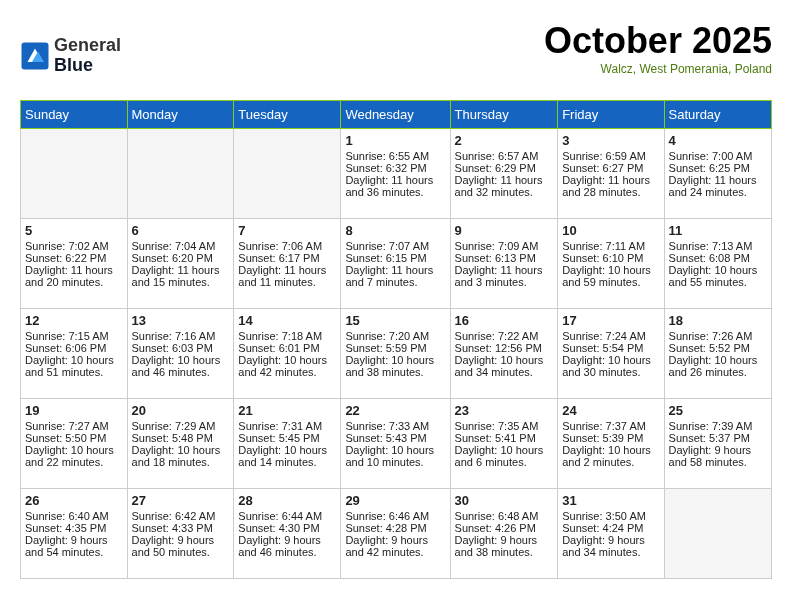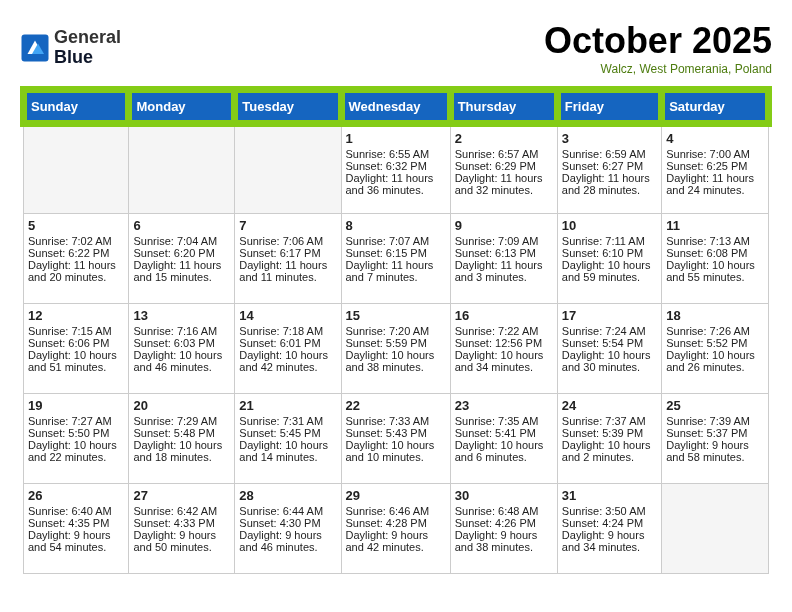--- a/index.html
+++ b/index.html
@@ -6,22 +6,22 @@
     body {
       font-family: Arial, sans-serif;
       background: #fff;
       width: 792px;
       min-height: 612px;
       padding: 20px;
     }
     .header {
       display: flex;
       justify-content: space-between;
-      align-items: center;
-      margin-bottom: 10px;
+      align-items: flex-end;
+      margin-bottom: 24px;
     }
     .logo {
       display: flex;
       align-items: center;
     }
     .logo-text {
       display: flex;
       flex-direction: column;
       font-size: 18px;
       font-weight: bold;
@@ -47,24 +47,24 @@
       color: #4d7c0f;
     }
     table {
       width: 100%;
       border-collapse: collapse;
     }
     th {
       background-color: #1565C0;
       color: #fff;
       font-size: 13px;
-      font-weight: bold;
+      font-weight: normal;
       padding: 6px 4px;
       text-align: left;
-      border: 7px solid #84cc16;
+      border: 1px solid #84cc16;
     }
     td {
       border: 1px solid #ccc;
       vertical-align: top;
       padding: 4px 4px;
       font-size: 11px;
       color: #222;
       width: 113px;
       min-height: 80px;
       background: #fff;

